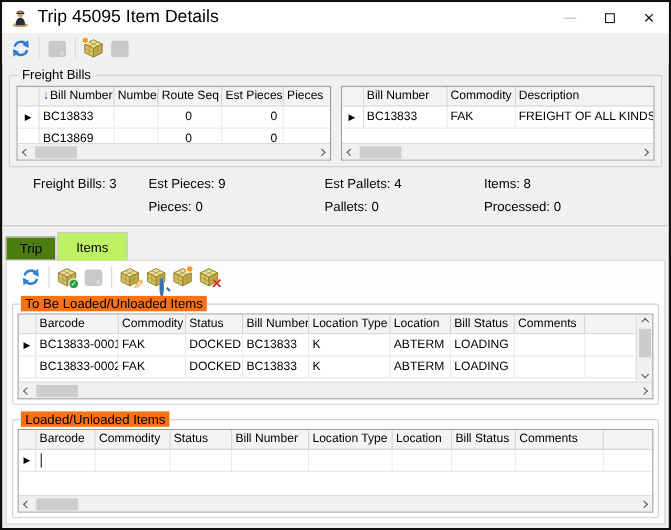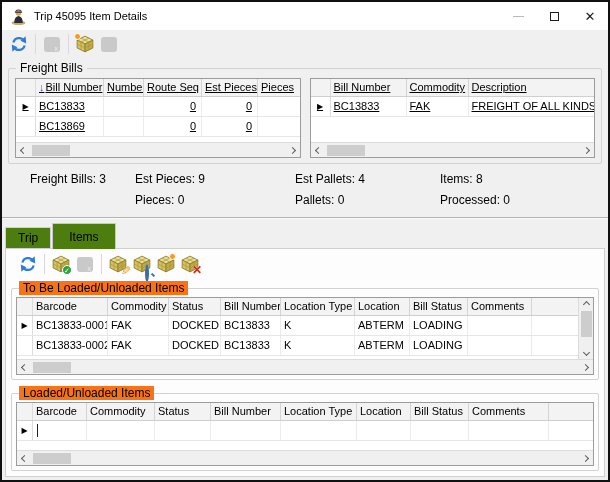--- a/index.html
+++ b/index.html
@@ -6,21 +6,21 @@
   html,body { background:#cfcfcf; }
   body { font-family:"Liberation Sans", sans-serif; color:#000; }
 
   .window { width:610px; height:482px; border:2px solid #101010; background:#f0f0f0;
             display:flex; flex-direction:column; position:relative; font-size:12px; }
 
   
   .titlebar { height:28px; background:#ffffff; display:flex; align-items:center;
               padding-left:8px; flex:none; }
   .app-ico { width:17px; height:17px; flex:none; }
-  .title-text { margin-left:7px; font-size:11px; white-space:nowrap; }
+  .title-text { margin-left:7px; font-size:16px; white-space:nowrap; }
   .win-buttons { margin-left:auto; display:flex; height:100%; }
   .wbtn { width:36px; display:flex; align-items:center; justify-content:center; }
   .min-dash { width:11px; height:1px; background:#b9b9b9; display:inline-block; }
   .max-box { width:9px; height:9px; border:1px solid #1b1b1b; display:inline-block; }
   .close-x { font-size:13px; color:#1b1b1b; line-height:1; }
 
   
   .toolbar { display:flex; align-items:center; padding-left:5px; flex:none; }
   .toolbar.tb-top { height:28px; background:#f0f0f0; }
   .toolbar.tb-items { height:30px; background:transparent; }
@@ -88,43 +88,43 @@
              display:flex; align-items:center; padding:0 5px; }
   .hs-thumb { width:38px; height:11px; background:#cdcdcd; margin-left:6px; }
   .hs-spacer { flex:1; }
   .vscroll { width:15px; flex:none; background:#f0f0f0; border-left:1px solid #dcdcdc;
              display:flex; flex-direction:column; align-items:center; padding:4px 0; }
   .vs-thumb { width:11px; height:26px; background:#cdcdcd; margin-top:4px; }
   .vs-spacer { flex:1; }
 
   
   .upper { flex:none; padding:0 6px; }
-  .freight-group { margin-top:10px; height:96px; padding:9px 6px 5px 6px;text-decoration:underline; }
+  .freight-group { margin-top:10px; height:84px; padding:9px 6px 5px 6px; }
   .grids-row { display:flex; gap:9px; height:100%; }
   .grids-row .grid { flex:1; min-width:0; }
 
   
   .g-bills .c0 { width:20px; } .g-bills .c1 { width:68px; } .g-bills .c2 { width:40px; }
-  .g-bills .c3 { width:58px; } .g-bills .c4 { width:56px; } .g-bills .c5 { flex:1; border-right:none; }
+  .g-bills .c3 { width:58px;text-align:center; } .g-bills .c4 { width:56px; } .g-bills .c5 { flex:1; border-right:none; }
   .g-detail .c0 { width:20px; } .g-detail .c1 { width:76px; } .g-detail .c2 { width:62px; }
   .g-detail .c3 { flex:1; border-right:none; }
 
   
   .summary { height:52px; padding:8px 0 0 22px; display:grid;
              grid-template-columns:105px 160px 145px 1fr; grid-auto-rows:21px; font-size:12px; }
 
   .etched { height:2px; border-top:1px solid #b2b2b2; border-bottom:1px solid #fbfbfb;
             margin-top:1px; flex:none; }
 
   
   .tabstrip { height:29px; padding-left:3px; display:flex; align-items:flex-end; flex:none;
               position:relative; z-index:2; }
   .tab { border:1px solid #d0d0d0; border-bottom:none; background:#4d7c0f;
          padding:3px 12px 0 12px; height:21px; margin-right:1px; font-size:12px; }
-  .tab.active { background:#4d7c0f; height:26px; padding-top:6px; padding-left:16px;
+  .tab.active { background:#bef264; height:26px; padding-top:6px; padding-left:16px;
                 padding-right:16px; margin-bottom:-1px; border-color:#c8c8c8; }
 
   .tabpage { flex:1; background:#fdfdfd; border:1px solid #d0d0d0; margin:0 3px 3px 3px;
              display:flex; flex-direction:column; padding:0 5px; min-height:0; position:relative; z-index:1; }
 
   .tbl-group  { margin-top:9px; height:92px; padding:8px 4px 4px 4px; flex:none; }
   .load-group { margin-top:13px; flex:1; margin-bottom:5px; padding:8px 4px 4px 4px; min-height:0; }
   .tbl-group .grid, .load-group .grid { height:100%; }
 
   

